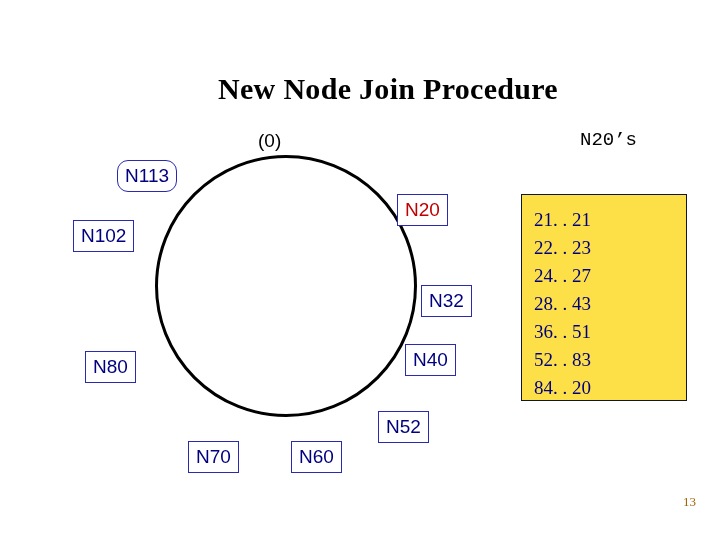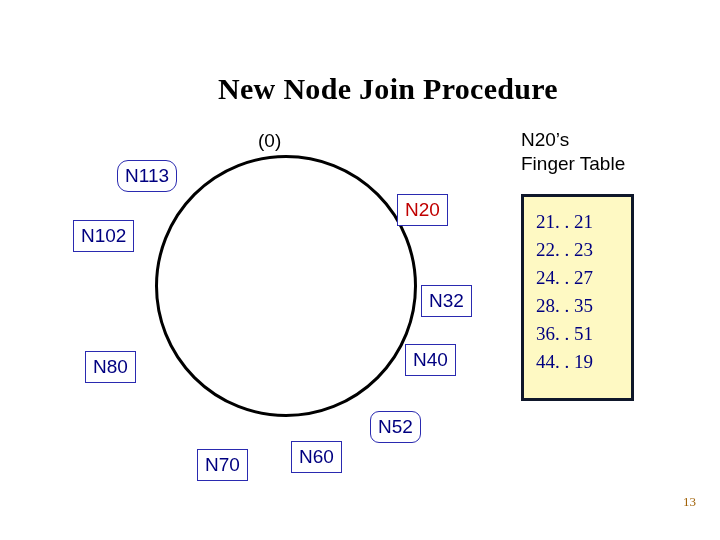--- a/index.html
+++ b/index.html
@@ -64,33 +64,34 @@
     font-family: "Liberation Sans", sans-serif;
     font-size: 19px;
     color: #000000;
   }
   
   #ft-heading {
     position: absolute;
     left: 521px;
     top: 128px;
     width: 175px;
-    font-family: Liberation Sans, sans-serif;
+    text-align: center;
+    font-family: Liberation Mono, monospace;
     font-size: 19px;
     color: #000000;
     line-height: 1.28;
   }
   #ft-box {
     position: absolute;
     left: 521px;
     top: 194px;
-    width: 113px;
+    width: 166px;
     height: 207px;
-    border: 3px solid #0f172a;
-    background: #fef9c3;
+    border: 1px solid #0f172a;
+    background: #fde047;
     box-sizing: border-box;
     padding: 11px 0 0 12px;
   }
   #ft-box .row {
     font-family: "Liberation Serif", serif;
     font-size: 19px;
     color: #000080;
     line-height: 1.47;
     white-space: pre;
   }
@@ -111,37 +112,37 @@
   <div id="title">New Node Join Procedure</div>
 
   <div id="ring"></div>
 
   <div id="zero-label">(0)</div>
 
   <div id="nodes-layer">
       <div class="node" style="left: 117px; top: 160px; border-radius: 11px;">N113</div>
       <div class="node" style="left: 73px; top: 220px; text-align: center;">N102</div>
       <div class="node" style="left: 85px; top: 351px;">N80</div>
-      <div class="node" style="left: 197px; top: 441px; margin-top: 8px;">N70</div>
+      <div class="node" style="left: 188px; top: 441px;">N70</div>
       <div class="node" style="left: 291px; top: 441px;">N60</div>
-      <div class="node" style="left: 370px; top: 411px; border-radius: 9px;">N52</div>
+      <div class="node" style="left: 378px; top: 411px;">N52</div>
       <div class="node" style="left: 405px; top: 344px;">N40</div>
       <div class="node" style="left: 421px; top: 285px;">N32</div>
       <div class="node red" style="left: 397px; top: 194px;">N20</div>
     </div>
 
   <div id="ft-heading">
     <div>N20’s</div>
-    <div>Finger Table</div>
   </div>
 
   <div id="ft-box">
       <div class="row">21. . 21</div>
       <div class="row">22. . 23</div>
       <div class="row">24. . 27</div>
-      <div class="row">28. . 35</div>
+      <div class="row">28. . 43</div>
       <div class="row">36. . 51</div>
-      <div class="row">44. . 19</div>
+      <div class="row">52. . 83</div>
+      <div class="row">84. . 20</div>
     </div>
 
   <div id="page-num">13</div>
 
 </div>
 
 </body></html>

